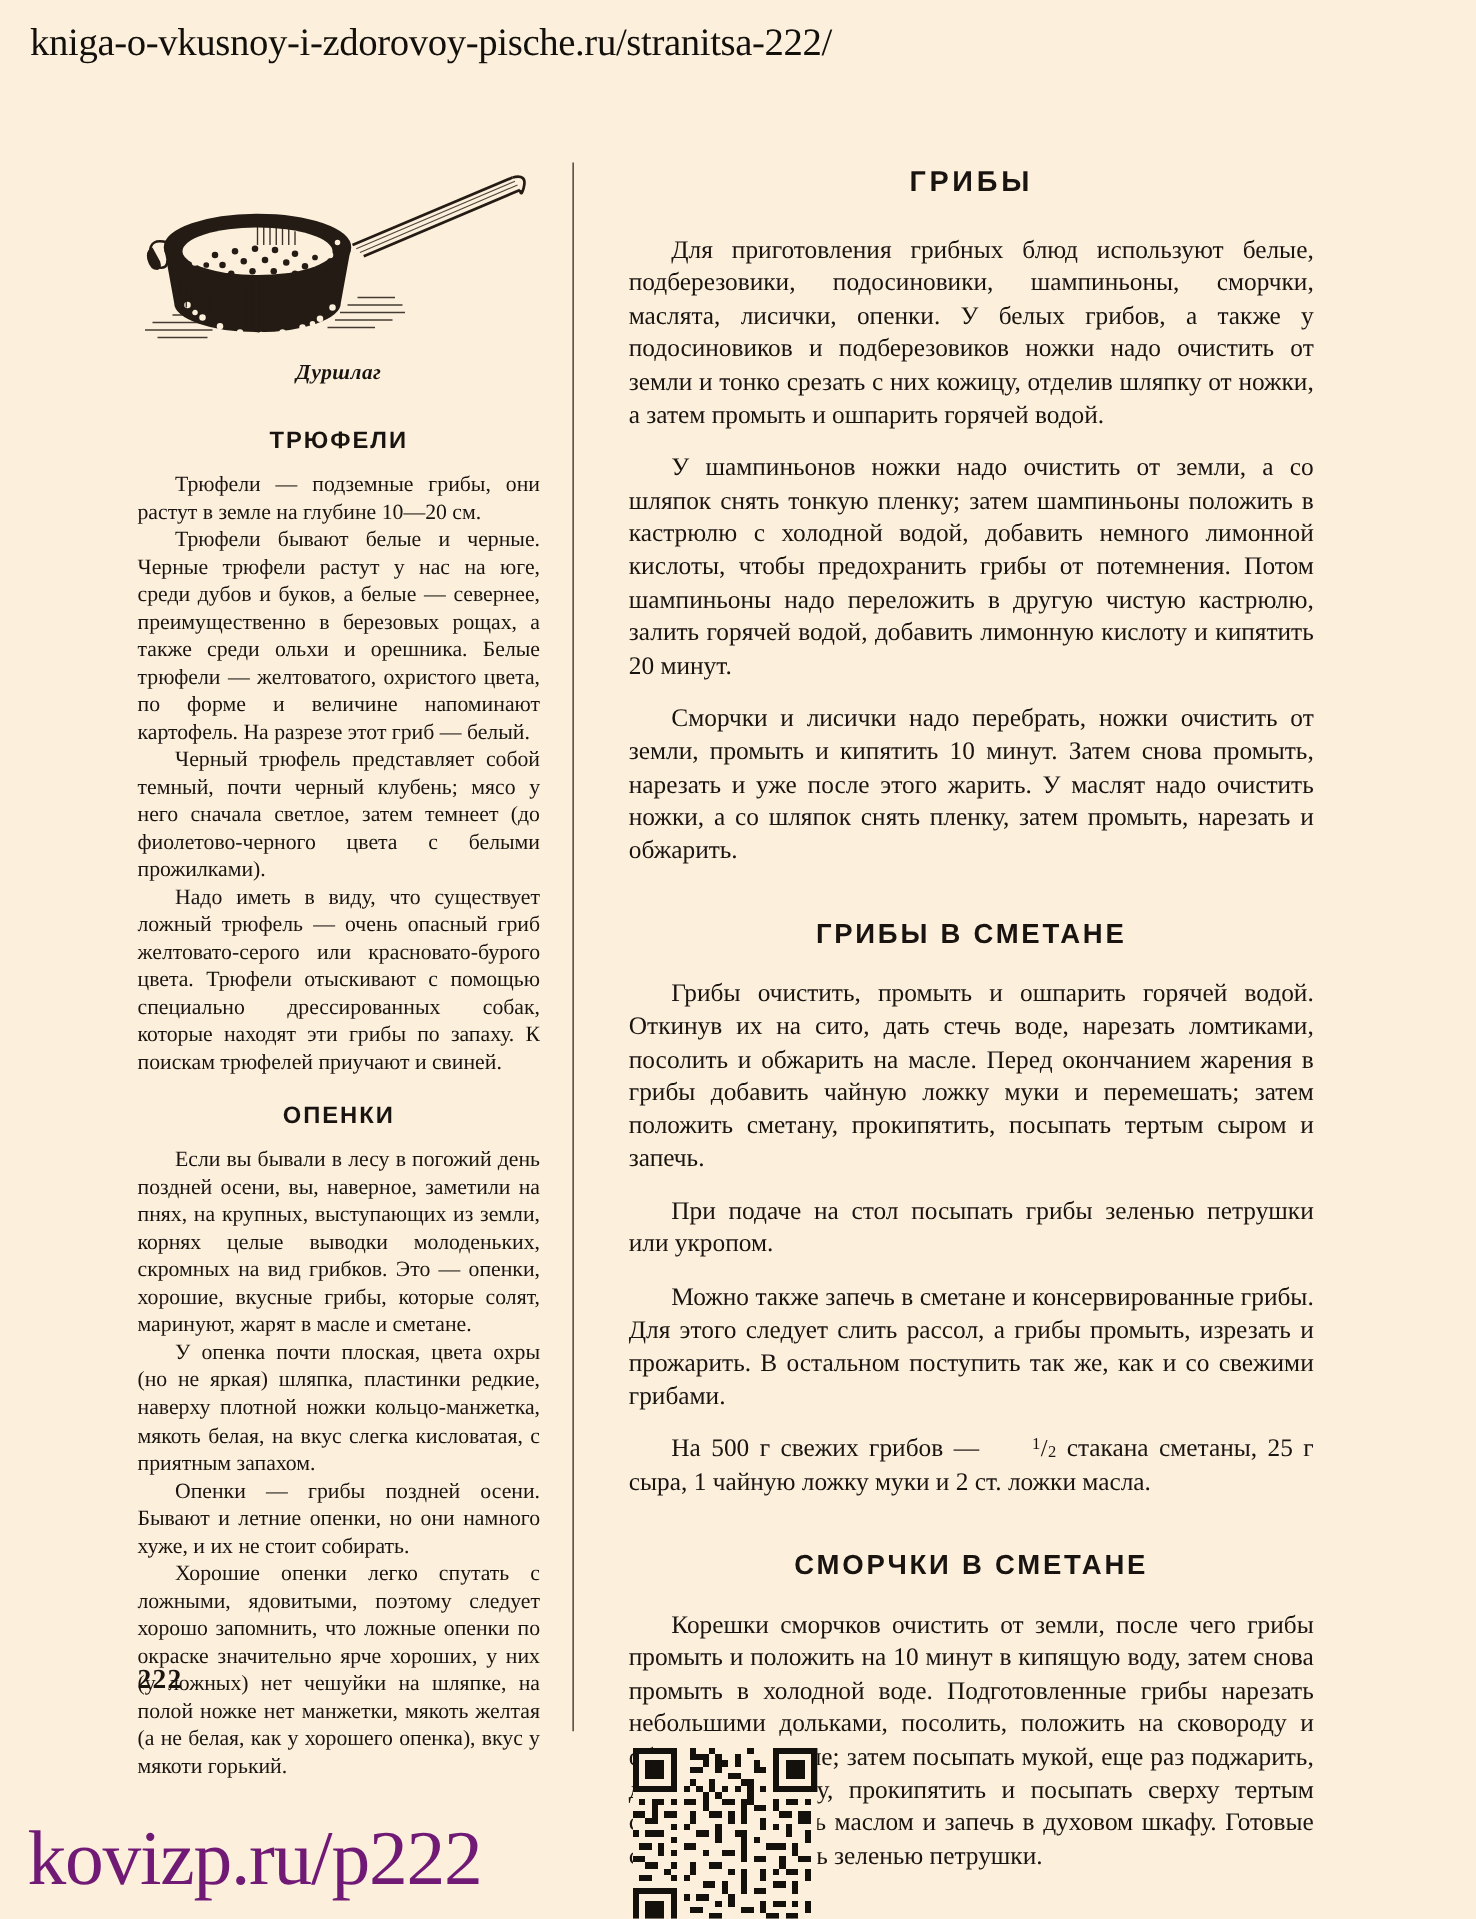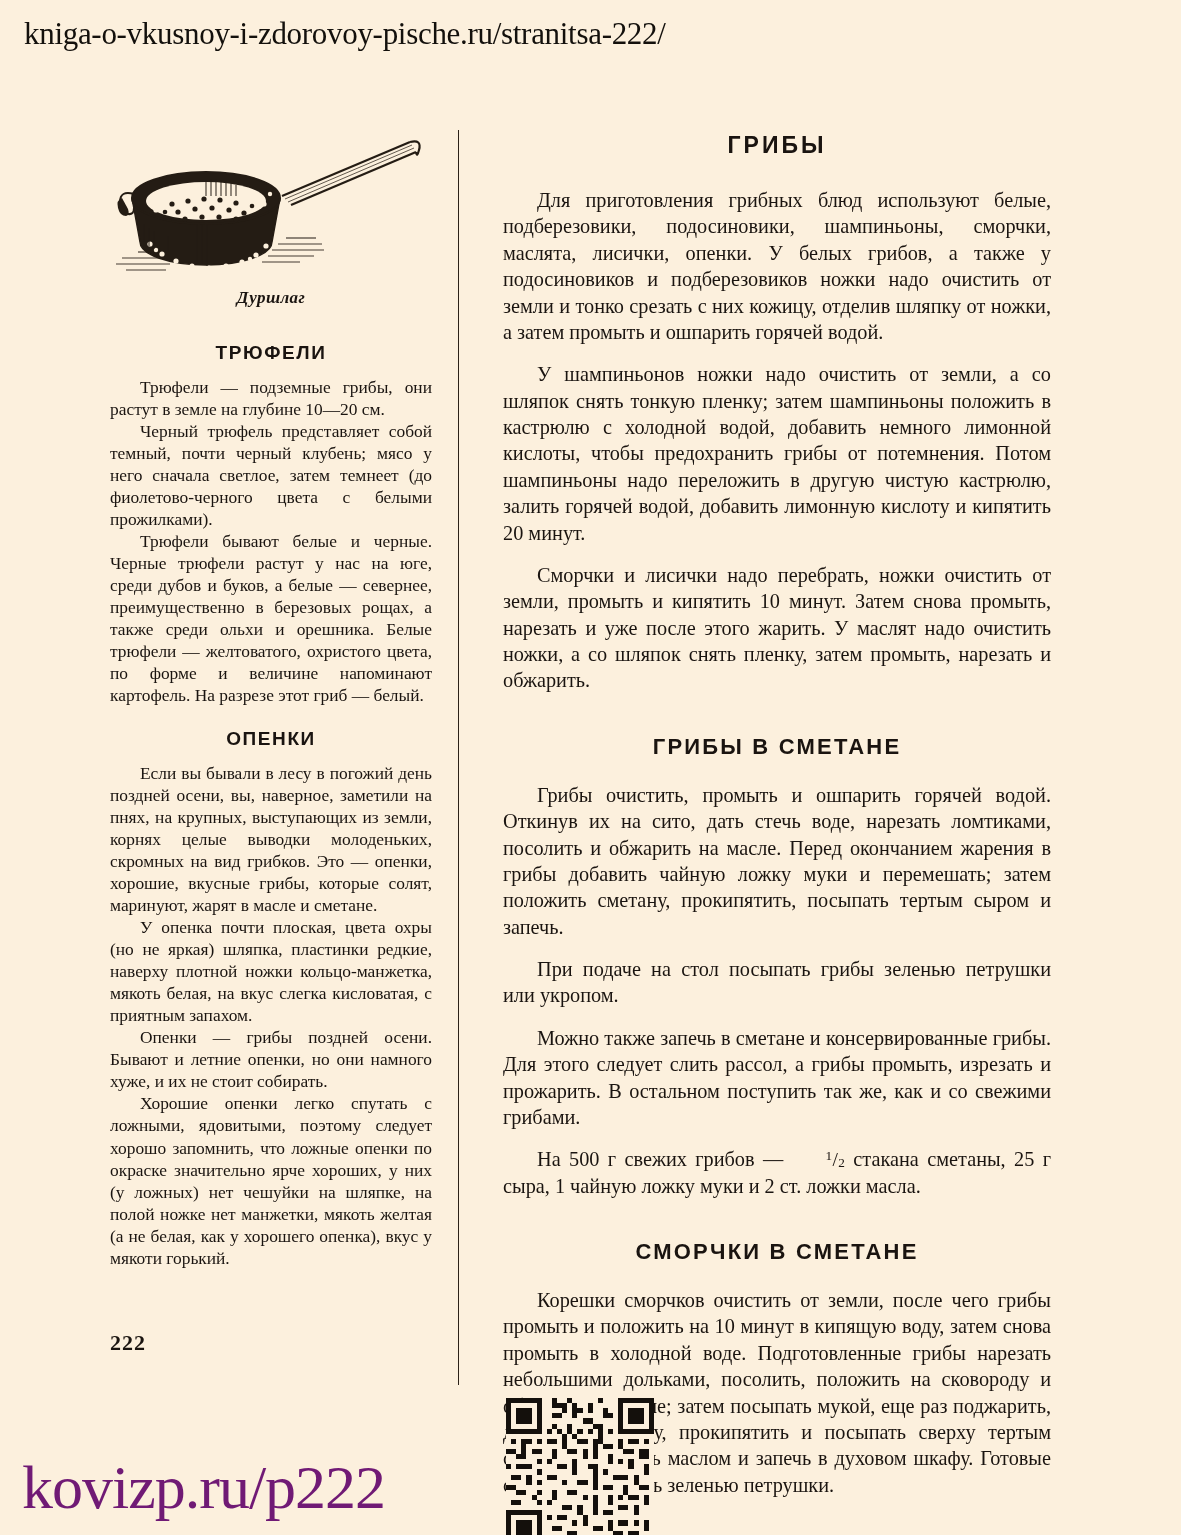--- a/index.html
+++ b/index.html
@@ -287,22 +287,23 @@
             <path d="M97 92 v42"></path>
             <path d="M87 93 v38"></path>
         </g>
       </svg>
     </div>
 
     <div class="fig-caption">Дуршлаг</div>
 
     <div class="sec-head first">ТРЮФЕЛИ</div>
     <p>Трюфели — подземные грибы, они растут в земле на глубине 10—20 см.</p>
+    <p>Трюфели бывают белые и черные. Черные трюфели растут у нас на юге, среди дубов и буков, а белые — севернее, преимущественно в березовых рощах, а также среди ольхи и орешника. Белые трюфели — желтоватого, охристого цвета, по форме и величине напоминают картофель. На разрезе этот гриб — белый.</p>
     <p>Черный трюфель представляет собой темный, почти черный клубень; мясо у него сначала светлое, затем темнеет (до фиолетово-черного цвета с белыми прожилками).</p>
-    <p>Трюфели бывают белые и черные. Черные трюфели растут у нас на юге, среди дубов и буков, а белые — севернее, преимущественно в березовых рощах, а также среди ольхи и орешника. Белые трюфели — желтоватого, охристого цвета, по форме и величине напоминают картофель. На разрезе этот гриб — белый.</p>
+    <p>Надо иметь в виду, что существует ложный трюфель — очень опасный гриб желтовато-серого или красновато-бурого цвета. Трюфели отыскивают с помощью специально дрессированных собак, которые находят эти грибы по запаху. К поискам трюфелей приучают и свиней.</p>
 
     <div class="sec-head">ОПЕНКИ</div>
     <p>Если вы бывали в лесу в погожий день поздней осени, вы, наверное, заметили на пнях, на крупных, выступающих из земли, корнях целые выводки молоденьких, скромных на вид грибков. Это — опенки, хорошие, вкусные грибы, которые солят, маринуют, жарят в масле и сметане.</p>
     <p>У опенка почти плоская, цвета охры (но не яркая) шляпка, пластинки редкие, наверху плотной ножки кольцо-манжетка, мякоть белая, на вкус слегка кисловатая, с приятным запахом.</p>
     <p>Опенки — грибы поздней осени. Бывают и летние опенки, но они намного хуже, и их не стоит собирать.</p>
     <p>Хорошие опенки легко спутать с ложными, ядовитыми, поэтому следует хорошо запомнить, что ложные опенки по окраске значительно ярче хороших, у них (у ложных) нет чешуйки на шляпке, на полой ножке нет манжетки, мякоть желтая (а не белая, как у хорошего опенка), вкус у мякоти горький.</p>
   </div>
 
   <div class="page-number">222</div>
 

